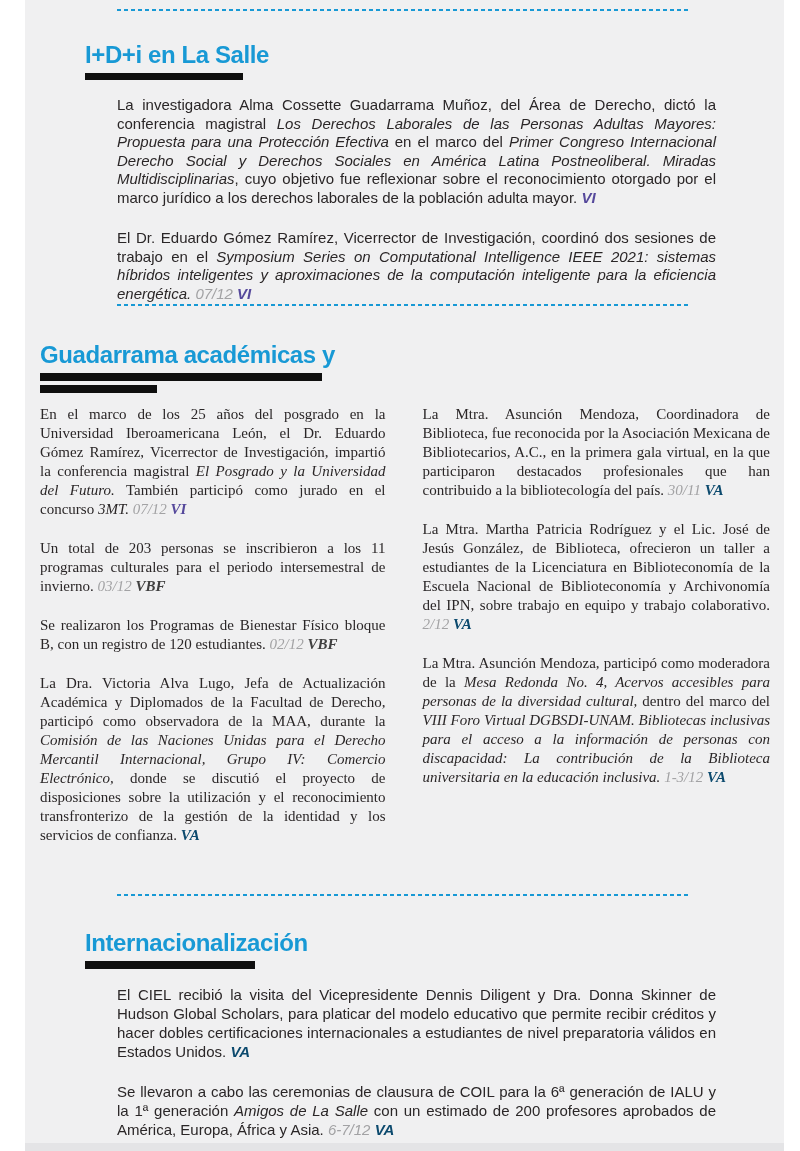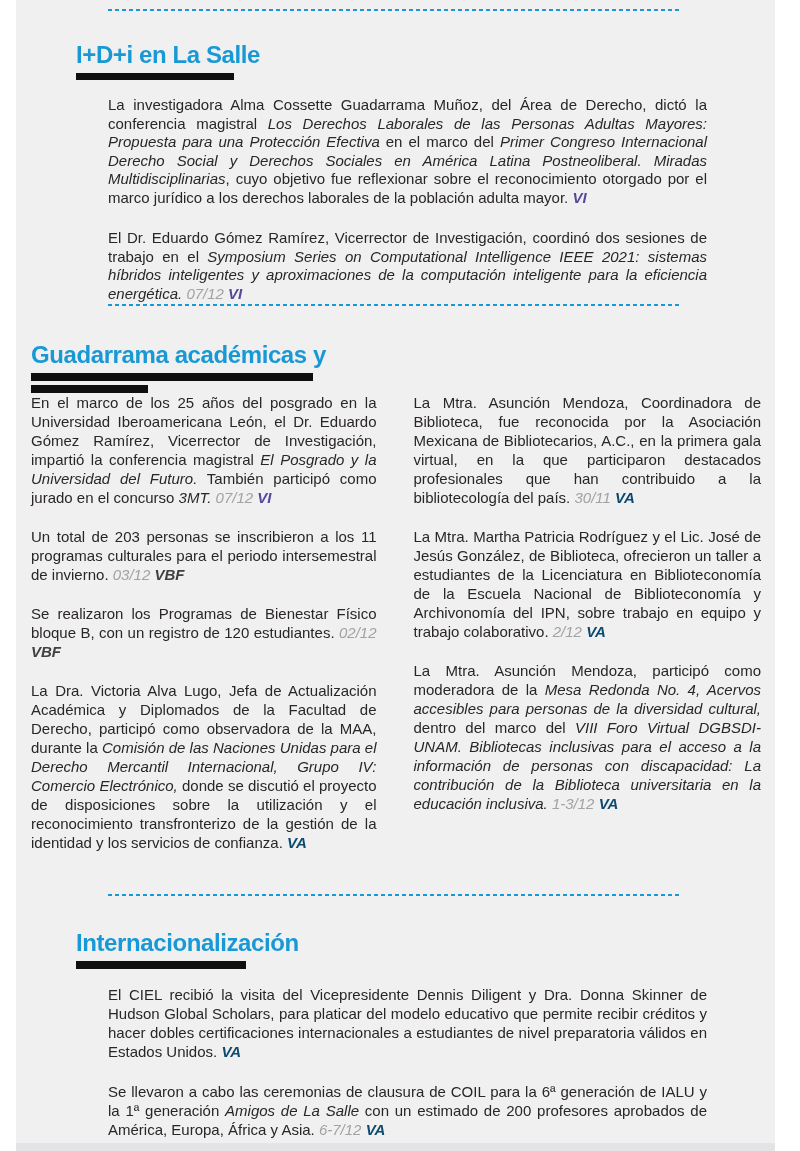--- a/index.html
+++ b/index.html
@@ -2,21 +2,21 @@
 <html><head>
 <meta charset="utf-8">
 <style>
   html,body{margin:0;padding:0;}
   body{
     width:800px;height:1151px;position:relative;background:#ffffff;
     font-family:"Liberation Sans", sans-serif;
     -webkit-font-smoothing:antialiased;
   }
   .page{
-    position:absolute;left:16px;top:0;width:759px;height:1151px;
+    position:absolute;left:25px;top:0;width:759px;height:1151px;
     background:#f0f0f1;overflow:hidden;
   }
   .dash{
     position:absolute;left:92px;width:573px;height:2px;
     background:repeating-linear-gradient(90deg,#1899d5 0 4px,transparent 4px 7px);
   }
   .sep1{top:9px;}
   .sep2{top:304px;}
   .sep3{top:894px;}
   section{position:absolute;}
@@ -28,21 +28,21 @@
     color:#1899d5;letter-spacing:-0.4px;
   }
   .sec-int h2{font-size:24px;}
   .bar{height:7px;background:#0f0f0f;margin-top:5px;}
   .bar-idi{width:158px;}
   .bar-act1{width:282px;height:8px;}
   .bar-act2{width:117px;height:8px;margin-top:4px;}
   .bar-int{width:170px;height:8px;}
   .h2-line2{margin-top:13px;}
   .paras{margin-top:16px;margin-left:32px;}
-  .sec-act .cols{display:flex;gap:37px;margin-top:0;}
+  .sec-act .cols{display:flex;gap:37px;margin-top:12px;font-family:Liberation Serif, serif;}
   .col-l{width:348px;}
   .col-r{width:350px;}
   p.para{
     margin:0 0 20px 0;font-size:15px;line-height:19px;
     color:#2a2627;text-align:justify;
   }
   .sec-idi p.para{margin-bottom:22px;line-height:18.5px;}
   .sec-int p.para{margin-bottom:21px;}
   .it{font-style:italic;}
   .date{font-style:italic;color:#a2a2a4;}

